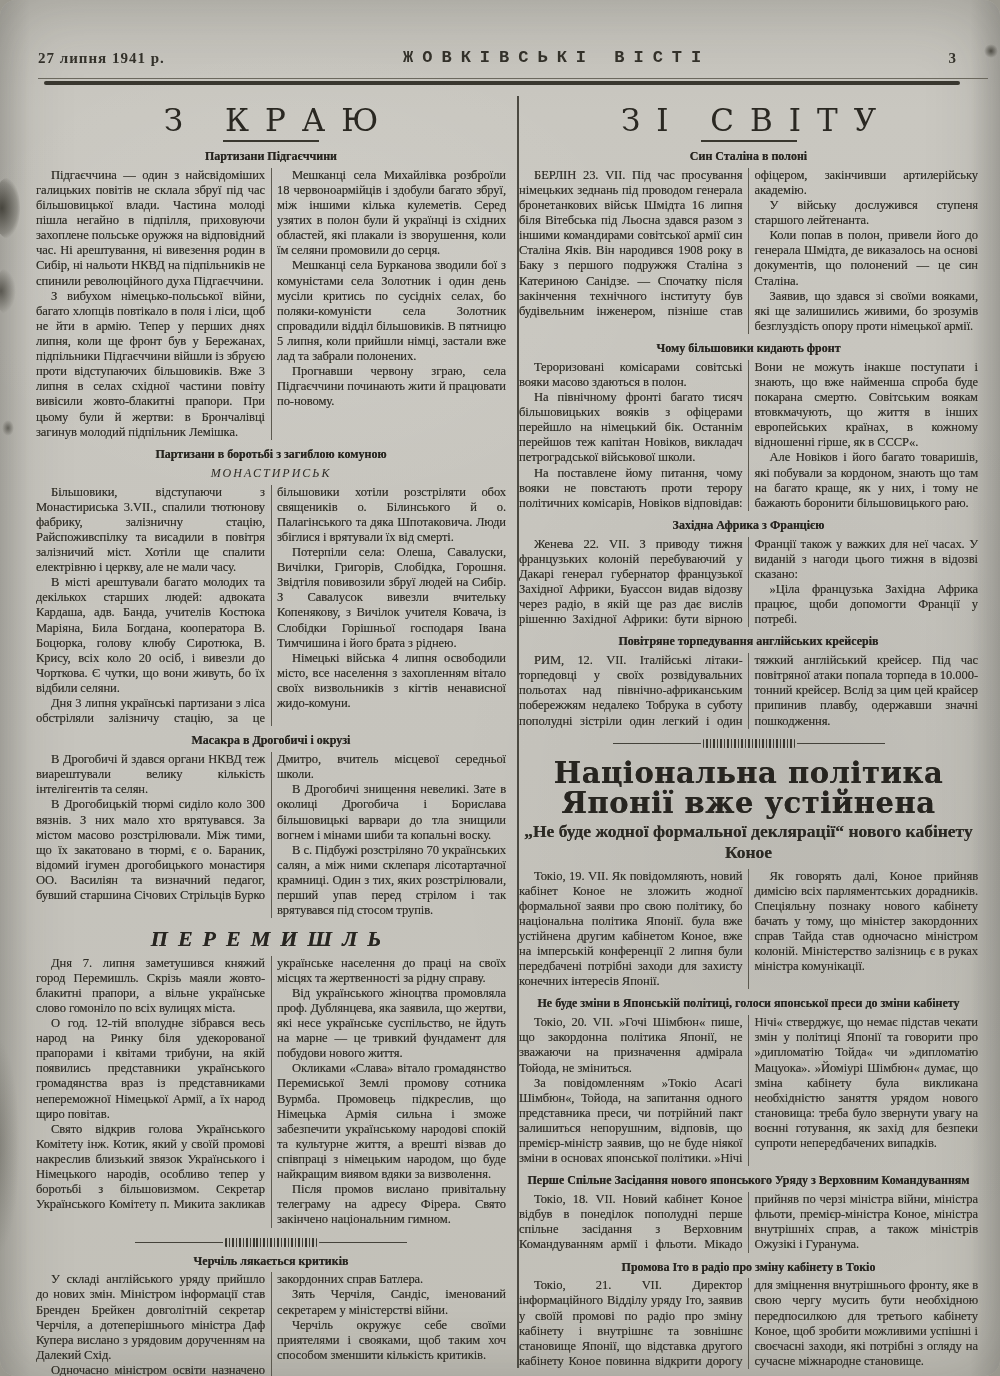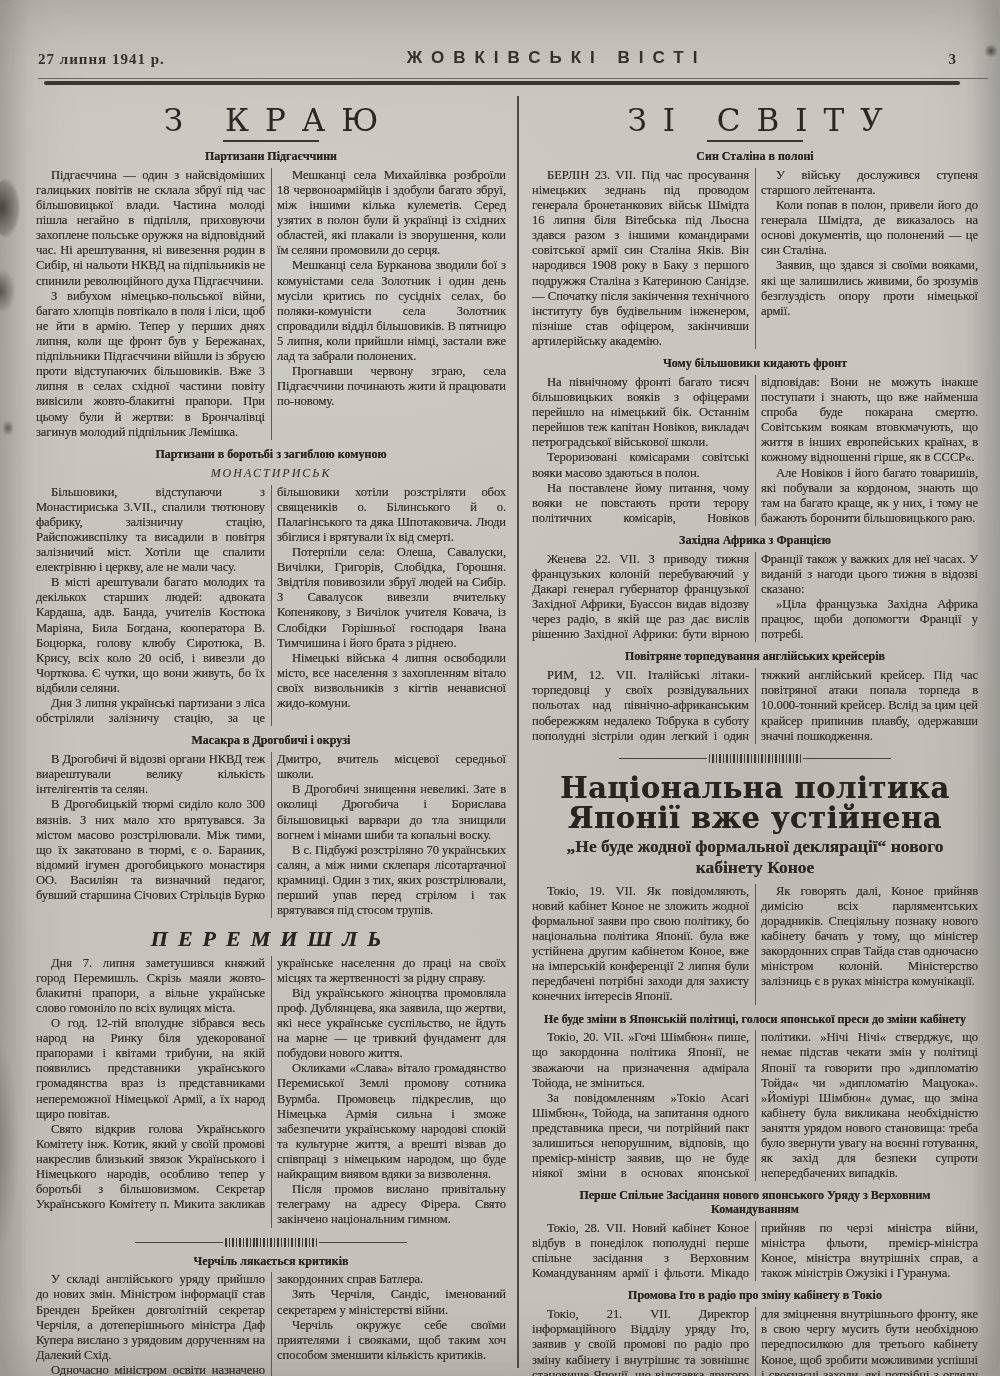--- a/index.html
+++ b/index.html
@@ -24,33 +24,33 @@
   .stain-3{left:2px;top:420px;width:12px;height:16px;background:radial-gradient(ellipse, rgba(40,38,30,.55), transparent 70%);border-radius:50%;}
   .stain-4{right:2px;top:44px;width:14px;height:14px;background:radial-gradient(ellipse, rgba(40,38,30,.7), transparent 70%);border-radius:50%;}
   .stain-5{left:-10px;bottom:120px;width:30px;height:220px;background:radial-gradient(ellipse at 20% 50%, rgba(40,38,30,.25), transparent 70%);}
 
   
   .masthead-row{
     position:absolute;left:38px;right:26px;top:48px;
     display:flex;align-items:flex-end;
   }
   .m-date{font-size:15px;font-weight:bold;letter-spacing:1px;white-space:nowrap;color:#33312a;}
-  .m-title{flex:1;text-align:center;font-size:17px;font-weight:bold;letter-spacing:9px;color:#33312a;font-family:Liberation Sans, sans-serif;}
+  .m-title{flex:1;text-align:center;font-size:17px;font-weight:bold;letter-spacing:9px;color:#33312a;font-family:Liberation Mono, monospace;}
   .m-page{font-size:15px;font-weight:bold;color:#33312a;padding-right:18px;}
   .rule-thin{position:absolute;left:38px;right:12px;top:78px;height:1px;background:#6b685e;}
   .rule-thick{position:absolute;left:44px;right:40px;top:81px;height:4px;background:#39372f;border-radius:2px;}
 
   
   .columns{
     position:absolute;left:36px;right:22px;top:96px;bottom:8px;
     display:flex;
   }
   .col{min-width:0;}
   .col-left{width:470px;padding-right:11px;}
-  .col-right{flex:1;border-left:2px solid #4c4a42;padding-left:13px;}
+  .col-right{flex:1;border-left:2px solid #4c4a42;}
 
   .section-title{
     text-align:center;
     font-family:"DejaVu Serif", serif;
     font-size:31px;letter-spacing:16px;
     color:#2a2822;font-weight:500;
     margin:6px 0 0 0;text-indent:16px;
   }
   .section-underline{width:96px;height:2px;background:#39372f;margin:2px auto 6px auto;}
 
@@ -129,21 +129,21 @@
             <p>В місті арештували багато молодих та декількох старших людей: адвоката Кардаша, адв. Банда, учителів Костюка Маріяна, Била Богдана, кооператора В. Боцюрка, голову клюбу Сиротюка, В. Крису, всіх коло 20 осіб, і вивезли до Чорткова. Є чутки, що вони живуть, бо їх відбили селяни.</p>
             <p>Дня 3 липня українські партизани з ліса обстріляли залізничу стацію, за це більшовики хотіли розстріляти обох священиків о. Білинського й о. Палагінського та дяка Шпотаковича. Люди збіглися і врятували їх від смерті.</p>
             <p>Потерпіли села: Олеша, Савалуски, Вичілки, Григорів, Слобідка, Горошня. Звідтіля повивозили збруї людей на Сибір. З Савалусок вивезли вчительку Копенякову, з Вичілок учителя Ковача, із Слобідки Горішньої господаря Івана Тимчишина і його брата з ріднею.</p>
             <p>Німецькі війська 4 липня освободили місто, все населення з захопленням вітало своїх визвольників з кігтів ненависної жидо-комуни.</p>
           </div>
       </div>
 
       <div class="article">
         <div class="art-head">Масакра в Дрогобичі і окрузі</div>
         <div class="art-body">
-            <p>В Дрогобичі й відозві органи НКВД теж виарештували велику кількість інтелігентів та селян.</p>
+            <p>В Дрогобичі й здався органи НКВД теж виарештували велику кількість інтелігентів та селян.</p>
             <p>В Дрогобицькій тюрмі сиділо коло 300 вязнів. З них мало хто врятувався. За містом масово розстрілювали. Між тими, що їх закатовано в тюрмі, є о. Бараник, відомий ігумен дрогобицького монастиря ОО. Василіян та визначний педагог, бувший старшина Січових Стрільців Бурко Дмитро, вчитель місцевої середньої школи.</p>
             <p>В Дрогобичі знищення невеликі. Зате в околиці Дрогобича і Борислава більшовицькі варвари до тла знищили вогнем і мінами шиби та копальні воску.</p>
             <p>В с. Підбужі розстріляно 70 українських салян, а між ними склепаря лісотартачної крамниці. Один з тих, яких розстрілювали, перший упав перед стрілом і так врятувався під стосом трупів.</p>
           </div>
       </div>
 
       <div class="article">
         <div class="art-head t-italic-caps">ПЕРЕМИШЛЬ</div>
         <div class="art-body">
             <p>Дня 7. липня заметушився княжий город Перемишль. Скрізь маяли жовто-блакитні прапори, а вільне українське слово гомоніло по всіх вулицях міста.</p>
@@ -180,22 +180,22 @@
             <p>БЕРЛІН 23. VII. Під час просування німецьких зеднань під проводом генерала бронетанкових військ Шмідта 16 липня біля Вітебська під Льосна здався разом з іншими командирами совітської армії син Сталіна Яків. Він народився 1908 року в Баку з першого подружжя Сталіна з Катериною Санідзе. — Спочатку після закінчення технічного інституту був будівельним інженером, пізніше став офіцером, закінчивши артилерійську академію.</p>
             <p>У війську дослужився ступеня старшого лейтенанта.</p>
             <p>Коли попав в полон, привели його до генерала Шмідта, де виказалось на основі документів, що полонений — це син Сталіна.</p>
             <p>Заявив, що здався зі своїми вояками, які ще залишились живими, бо зрозумів безглуздість опору проти німецької армії.</p>
           </div>
       </div>
 
       <div class="article">
         <div class="art-head">Чому більшовики кидають фронт</div>
         <div class="art-body">
+            <p>Тероризовані комісарами совітські вояки масово здаються в полон.</p>
             <p>На північному фронті багато тисяч більшовицьких вояків з офіцерами перейшло на німецький бік. Останнім перейшов теж капітан Новіков, викладач петроградської військової школи.</p>
-            <p>Тероризовані комісарами совітські вояки масово здаються в полон.</p>
             <p>На поставлене йому питання, чому вояки не повстають проти терору політичних комісарів, Новіков відповідав: Вони не можуть інакше поступати і знають, що вже найменша спроба буде покарана смертю. Совітським воякам втовкмачують, що життя в інших европейських країнах, в кожному відношенні гірше, як в СССР«.</p>
             <p>Але Новіков і його багато товаришів, які побували за кордоном, знають що там на багато краще, як у них, і тому не бажають боронити більшовицького раю.</p>
           </div>
       </div>
 
       <div class="article">
         <div class="art-head">Західна Африка з Францією</div>
         <div class="art-body">
             <p>Женева 22. VII. З приводу тижня французьких колоній перебуваючий у Дакарі генерал губернатор французької Західної Африки, Буассон видав відозву через радіо, в якій ще раз дає вислів рішенню Західної Африки: бути вірною Франції також у важких для неї часах. У виданій з нагоди цього тижня в відозві сказано:</p>
             <p>»Ціла французька Західна Африка працює, щоби допомогти Франції у потребі.</p>
@@ -226,21 +226,21 @@
         <div class="art-head">Не буде зміни в Японській політиці, голоси японської преси до зміни кабінету</div>
         <div class="art-body">
             <p>Токіо, 20. VII. »Гочі Шімбюн« пише, що закордонна політика Японії, не зважаючи на призначення адмірала Тойода, не зміниться.</p>
             <p>За повідомленням »Токіо Асагі Шімбюн«, Тойода, на запитання одного представника преси, чи потрійний пакт залишиться непорушним, відповів, що премієр-міністр заявив, що не буде ніякої зміни в основах японської політики. »Нічі Нічі« стверджує, що немає підстав чекати змін у політиці Японії та говорити про »дипломатію Тойда« чи »дипломатію Мацуока». »Йоміурі Шімбюн« думає, що зміна кабінету була викликана необхідністю заняття урядом нового становища: треба було звернути увагу на воєнні готування, як захід для безпеки супроти непередбачених випадків.</p>
           </div>
       </div>
 
       <div class="article">
         <div class="art-head">Перше Спільне Засідання нового японського Уряду з Верховним Командуванням</div>
         <div class="art-body">
-            <p>Токіо, 28. VII. Новий кабінет Коное відбув в понеділок пополудні перше спільне засідання з Верховним Командуванням армії і фльоти. Мікадо прийняв по черзі міністра війни, міністра фльоти, премієр-міністра Коное, міністра внутрішніх справ, а також міністрів Ожузікі і Гуранума.</p>
+            <p>Токіо, 18. VII. Новий кабінет Коное відбув в понеділок пополудні перше спільне засідання з Верховним Командуванням армії і фльоти. Мікадо прийняв по черзі міністра війни, міністра фльоти, премієр-міністра Коное, міністра внутрішніх справ, а також міністрів Ожузікі і Гуранума.</p>
           </div>
       </div>
 
       <div class="article">
         <div class="art-head">Промова Іто в радіо про зміну кабінету в Токіо</div>
         <div class="art-body">
             <p>Токіо, 21. VII. Директор інформаційного Відділу уряду Іто, заявив у своїй промові по радіо про зміну кабінету і внутрішнє та зовнішнє становище Японії, що відставка другого кабінету Коное повинна відкрити дорогу для зміцнення внутрішнього фронту, яке в свою чергу мусить бути необхідною передпосилкою для третього кабінету Коное, щоб зробити можливими успішні і своєчасні заходи, які потрібні з огляду на сучасне міжнародне становище.</p>
           </div>
       </div>
     </div>

